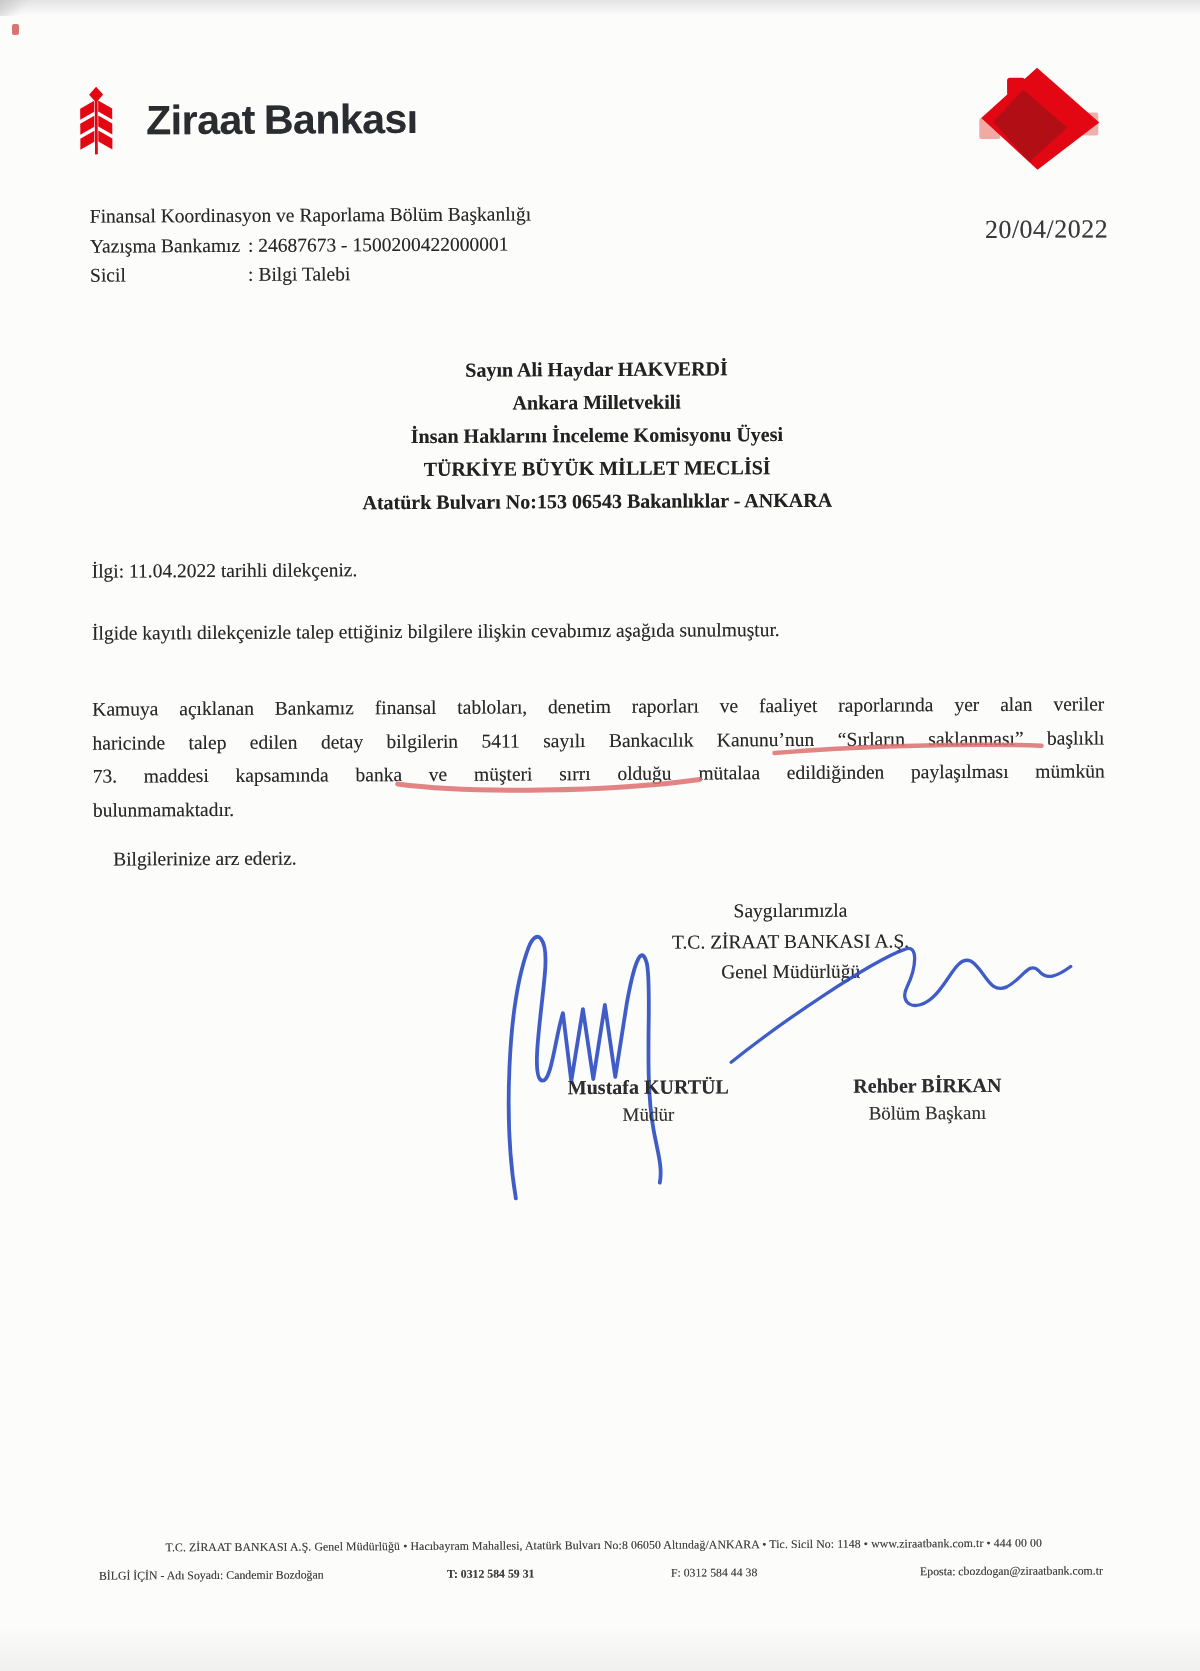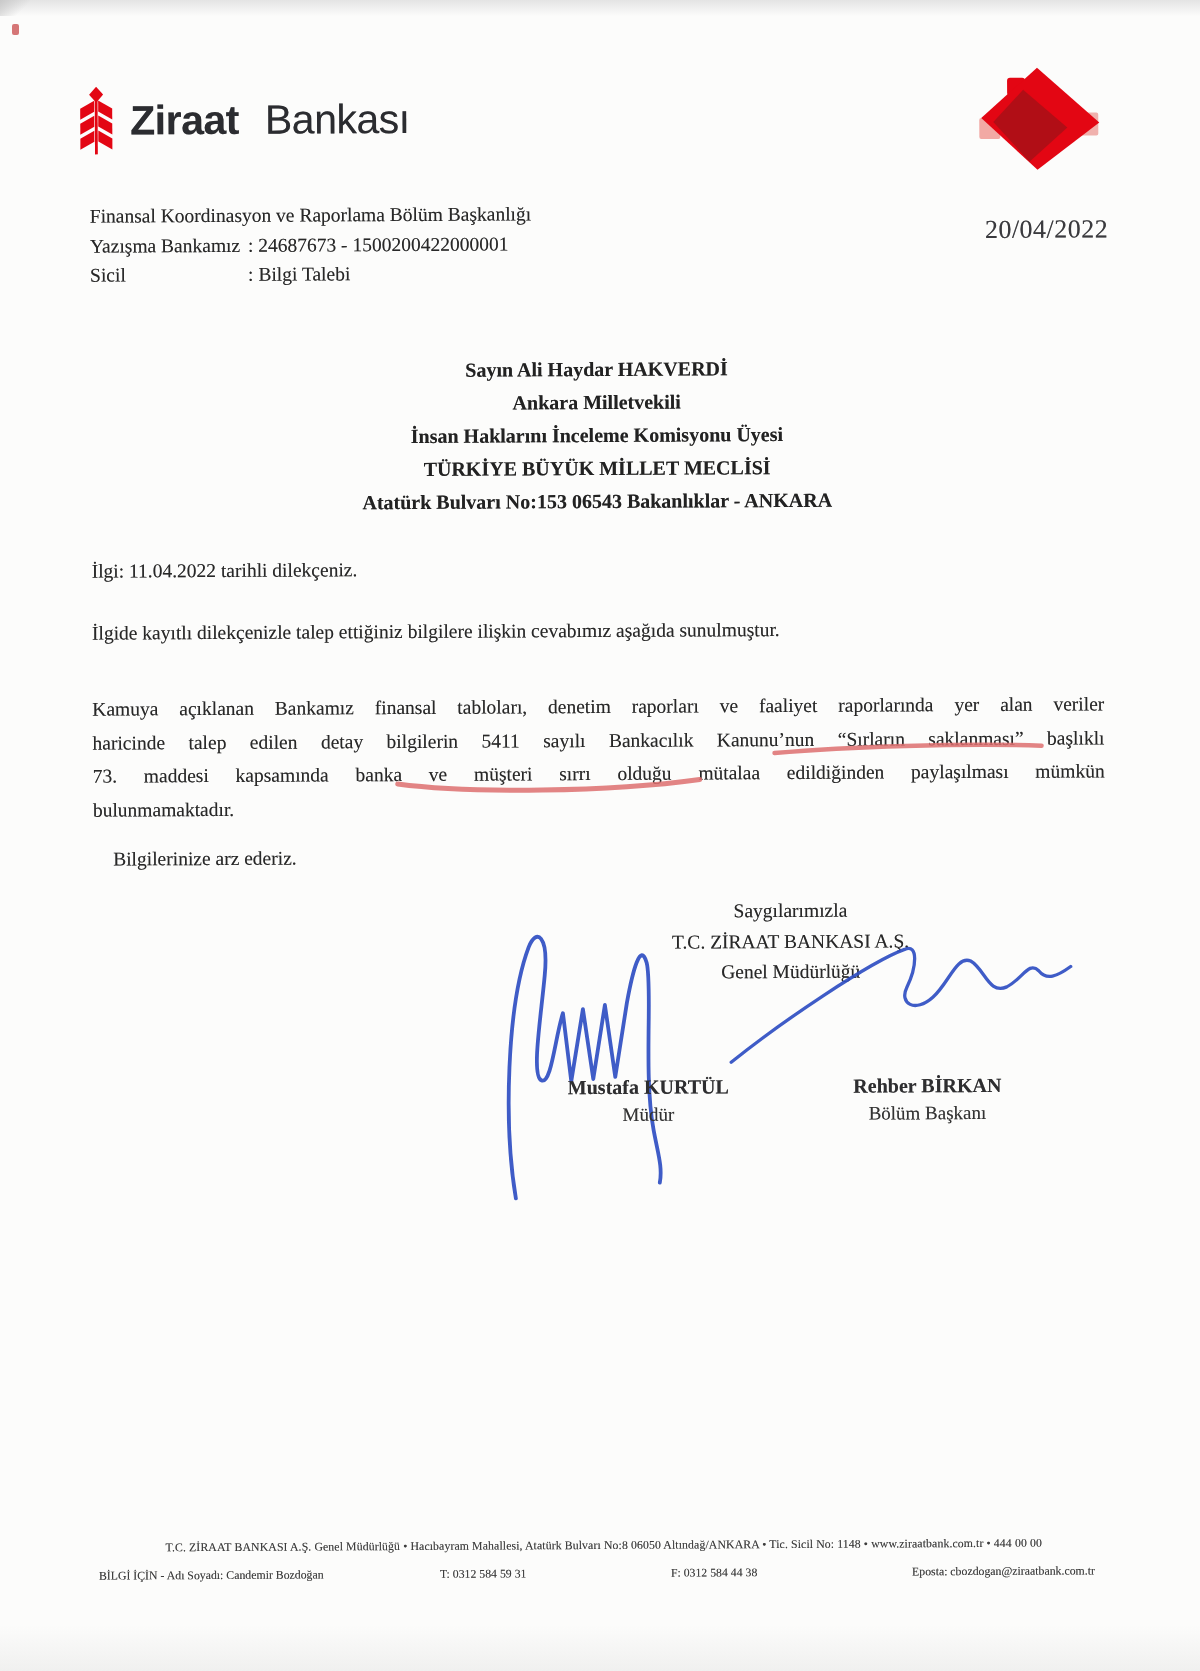--- a/index.html
+++ b/index.html
@@ -19,22 +19,22 @@
   .corner-smudge{position:absolute;left:0;top:0;width:30px;height:16px;
     background:linear-gradient(135deg,#c9c9c9,rgba(255,255,255,0) 70%);}
   .red-dot{position:absolute;left:12px;top:24px;width:7px;height:11px;
     background:#c84a4a;border-radius:2px;opacity:.75;}
 
   
   .brand{position:absolute;left:78px;top:84px;display:flex;align-items:center;}
   .brand svg{display:block;}
   .brand-text{font-family:"Liberation Sans","DejaVu Sans",sans-serif;
     font-size:41px;color:#2b2c30;letter-spacing:-0.5px;margin-left:12px;white-space:nowrap;}
-  .brand-first{font-weight:700;}
-  .brand-second{font-weight:400;margin-left:26px;text-align:center;}
+  .brand-first{font-weight:700;margin-left:16px;}
+  .brand-second{font-weight:700;margin-left:9px;text-align:center;}
   .emblem{position:absolute;left:975px;top:58px;}
 
   
   .meta{position:absolute;left:93px;top:199px;font-size:19.5px;line-height:29.5px;white-space:nowrap;}
   .meta-label{display:inline-block;min-width:158px;}
   .date{position:absolute;left:988px;top:217px;width:114px;font-size:26px;
     letter-spacing:.5px;text-align:right;color:#3a3a3e;}
 
   
   .recipient{position:absolute;left:93px;top:353px;width:1012px;text-align:center;
@@ -60,23 +60,23 @@
 
   .overlay{position:absolute;left:0;top:0;pointer-events:none;}
 
   
   .footer-line1{position:absolute;left:60px;top:1538px;width:1080px;text-align:center;
     font-size:11.8px;color:#3c3c3c;letter-spacing:.1px;white-space:nowrap;}
   .footer-line2{position:absolute;left:95px;top:1566px;width:1012px;height:18px;
     font-size:11.8px;color:#3c3c3c;}
   .footer-line2 span{position:absolute;top:0;white-space:nowrap;}
   .f-info{left:0;}
-  .f-phone{left:341px;}
+  .f-phone{left:348px;font-weight:bold;}
   .f-fax{left:572px;}
-  .f-email{right:16px;}
+  .f-email{right:8px;}
 </style>
 </head>
 <body>
 
 <div class="page">
   <div class="corner-smudge"></div>
   <div class="red-dot"></div>
 
   <div class="tilt">
 

